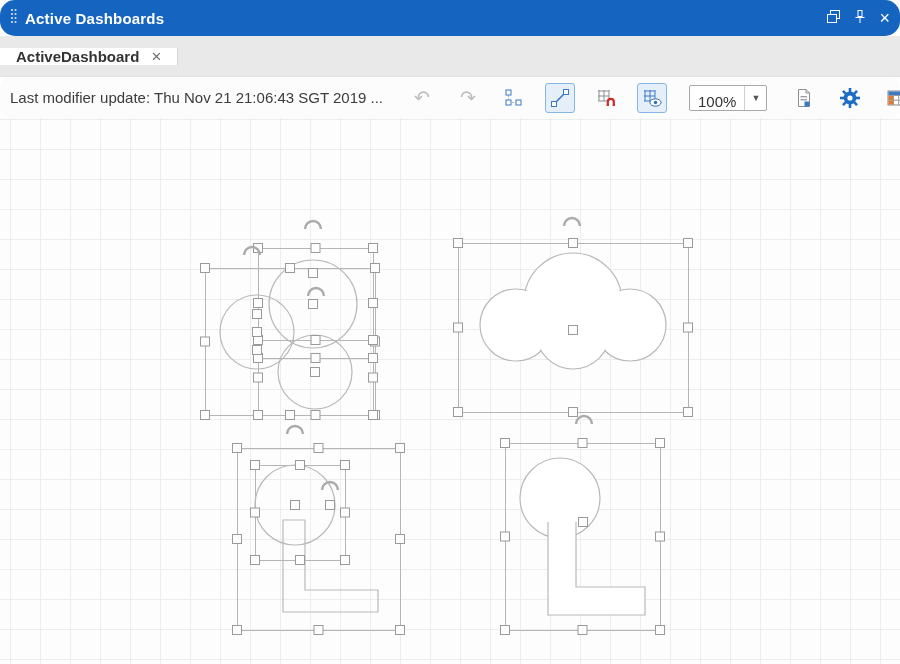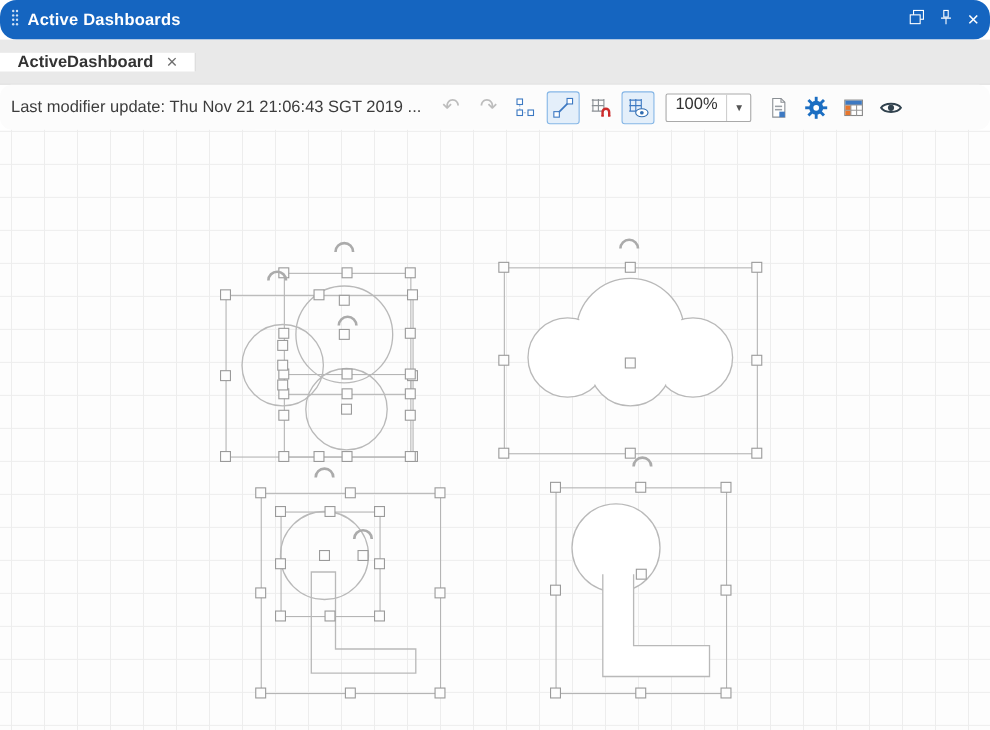--- a/index.html
+++ b/index.html
@@ -12,26 +12,26 @@
   .titlebar .win-controls { margin-left: auto; display: flex; align-items: center; gap: 12px; }
   .titlebar .win-close { font-size: 18px; line-height: 1; color: #fff; cursor: default; }
 
   
   .tabstrip { height: 41px; background: #e9e9e9; display: flex; align-items: center; flex: 0 0 auto; border-bottom: 1px solid #e2e2e2; }
   .tab { background: #ffffff; display: flex; align-items: center; gap: 12px; padding: 0 16px; border-right: 1px solid #d6d6d6; }
   .tab-label { font-weight: bold; font-size: 15px; color: #333; }
   .tab-close { color: #6f6f6f; font-size: 17px; line-height: 1; }
 
   
-  .toolbar { height: 41px; background: #fcfcfc; display: flex; align-items: center; padding: 0 10px; gap: 4px; flex: 0 0 auto; border-radius: 11px; }
+  .toolbar { height: 41px; background: #fcfcfc; display: flex; align-items: center; padding: 0 10px; gap: 16px; flex: 0 0 auto; border-radius: 11px; }
   .status { font-size: 15px; color: #3c3c3c; white-space: nowrap; margin-right: 8px; }
   .tbtn { width: 30px; height: 30px; display: flex; align-items: center; justify-content: center; border: 1px solid transparent; border-radius: 3px; background: transparent; flex: 0 0 auto; }
   .tbtn.selected { background: #e4effa; border-color: #85b6e6; }
   .glyph-disabled { font-size: 19px; color: #bdbdbd; line-height: 1; }
-  .zoom-select { height: 26px; border: 1px solid #a9a9a9; background: #fff; display: flex; align-items: flex-start; margin: 0 6px; border-radius: 2px; }
+  .zoom-select { height: 26px; border: 1px solid #a9a9a9; background: #fff; display: flex; align-items: flex-end; margin: 0 6px; border-radius: 2px; }
   .zoom-value { font-size: 15px; color: #333; padding: 0 8px; }
   .zoom-caret { font-size: 9px; color: #555; padding: 0 6px; border-left: 1px solid #cfcfcf; align-self: stretch; display: flex; align-items: center; }
 
   
   .canvas { position: relative; flex: 1 1 auto; background-color: #fdfdfd;
     background-image: linear-gradient(#ededed 1px, transparent 1px), linear-gradient(90deg, #ededed 1px, transparent 1px);
     background-size: 30px 30px; background-position: 10px 1px; }
   .canvas svg { position: absolute; left: 0; top: 0; }
 </style>
 </head>

